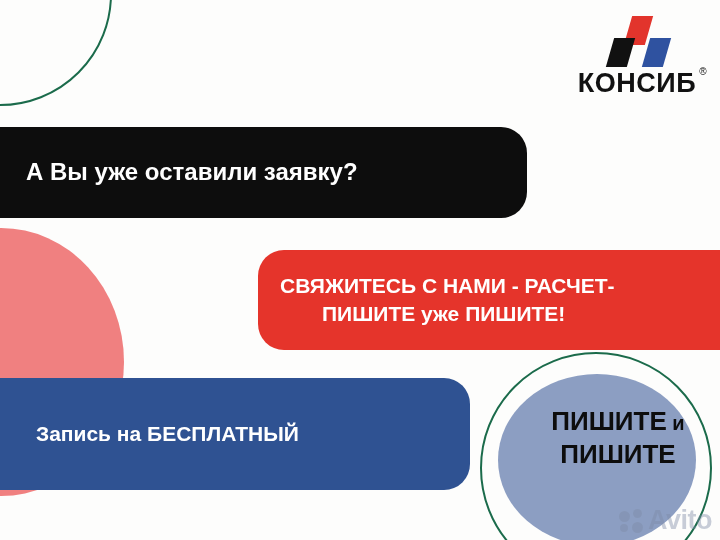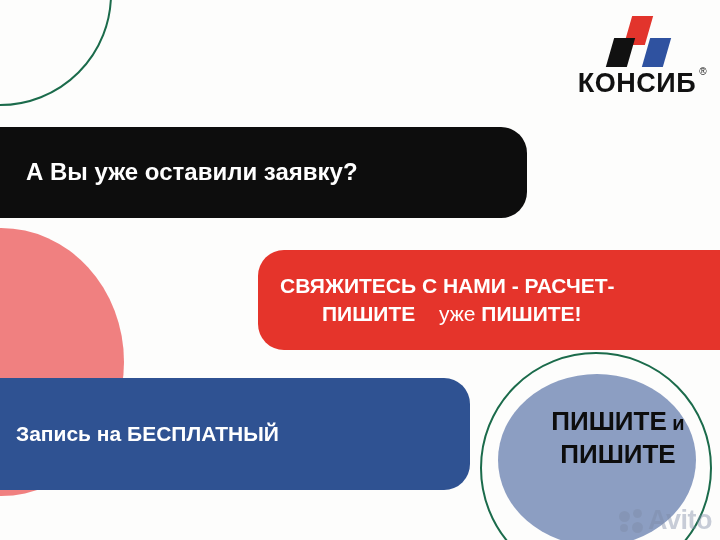--- a/index.html
+++ b/index.html
@@ -154,39 +154,40 @@
   .banner-red .line {
     color: #ffffff;
     font-size: 21px;
     font-weight: bold;
     line-height: 1.32;
     letter-spacing: 0px;
     white-space: nowrap;
   }
   .banner-red .line.l1 { text-align: left; }
   .banner-red .line.l2 { text-align: left; padding-left: 42px; }
-  .banner-red .soft { font-weight: normal; margin-left: 18px; }
+  .banner-red .soft { font-weight: bold; }
 
   .banner-blue {
     left: -40px;
     top: 378px;
     width: 510px;
     height: 112px;
     background: #2f5292;
     border-radius: 26px;
     padding-left: 56px;
     padding-right: 20px;
   }
   .banner-blue .line {
     color: #ffffff;
     font-size: 21px;
     font-weight: bold;
     line-height: 1.5;
     letter-spacing: 0px;
     white-space: nowrap;
+    margin-left: 20px;
   }
 
   
   .call-text {
     position: absolute;
     left: 516px;
     top: 405px;
     width: 204px;
     text-align: center;
     color: #0d0d0d;

